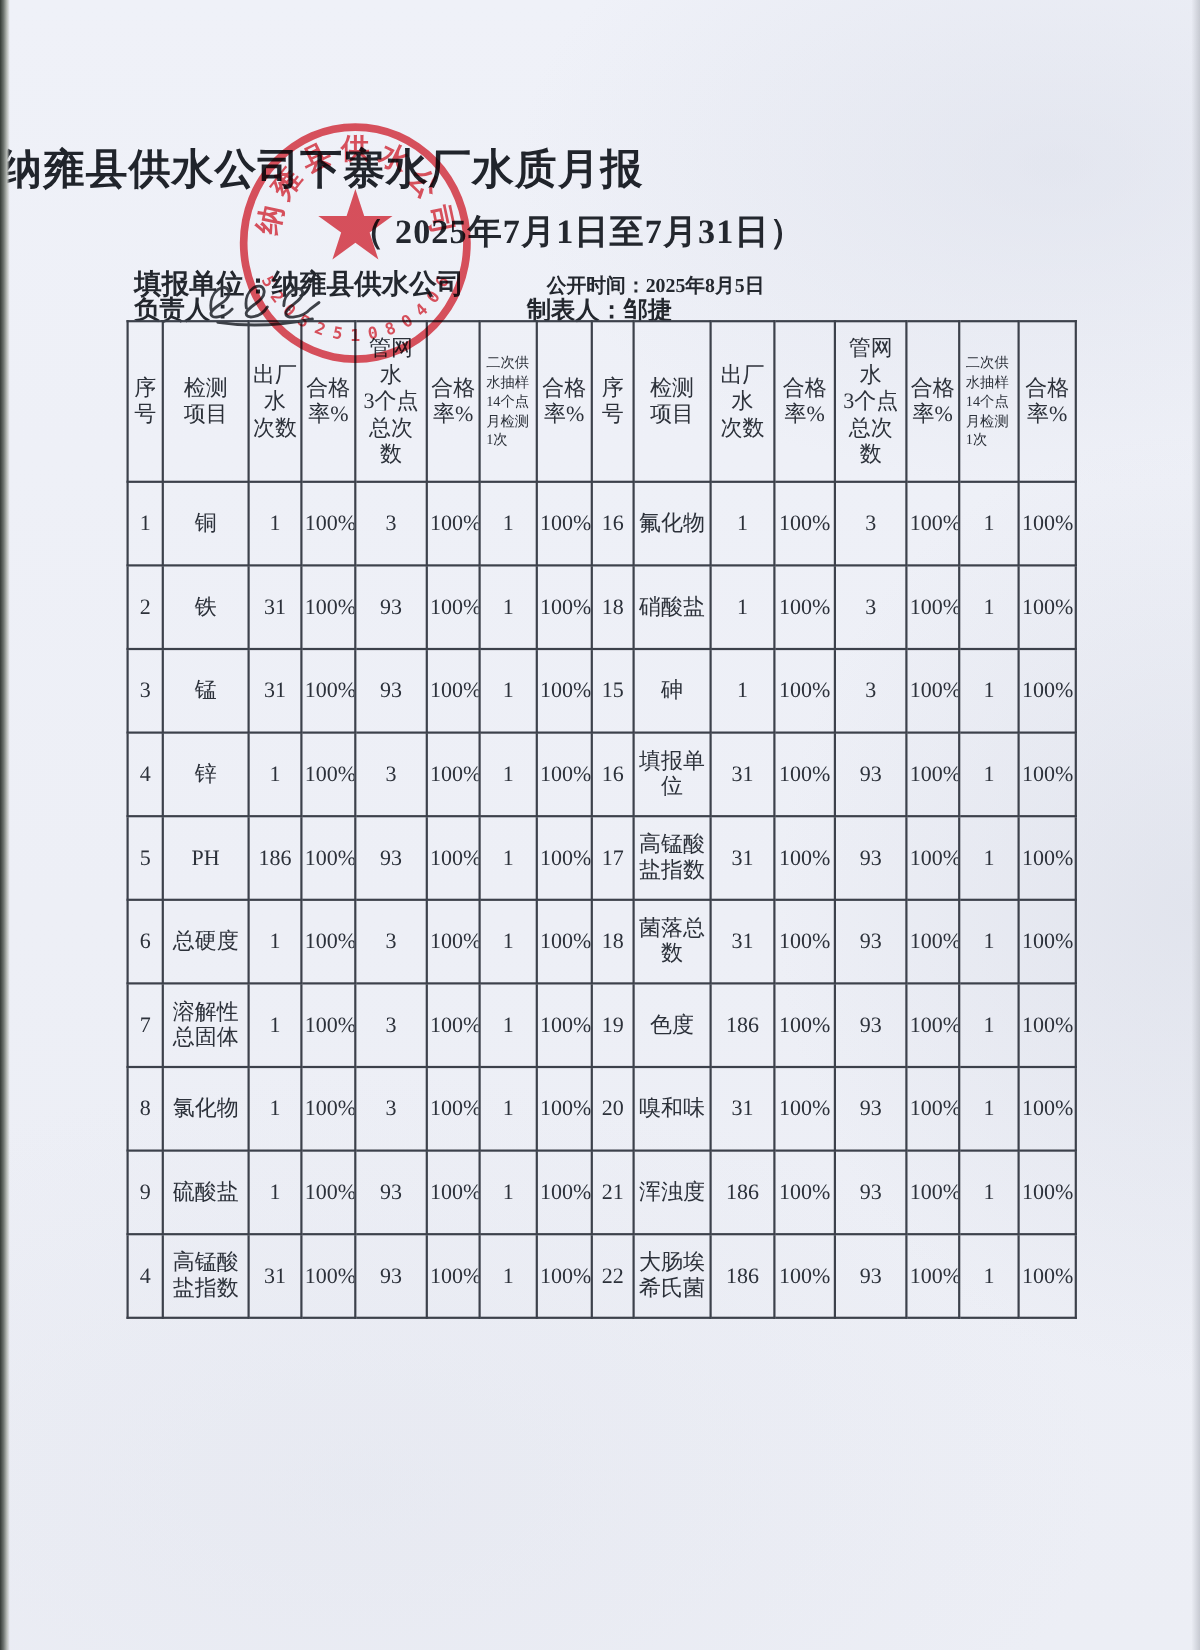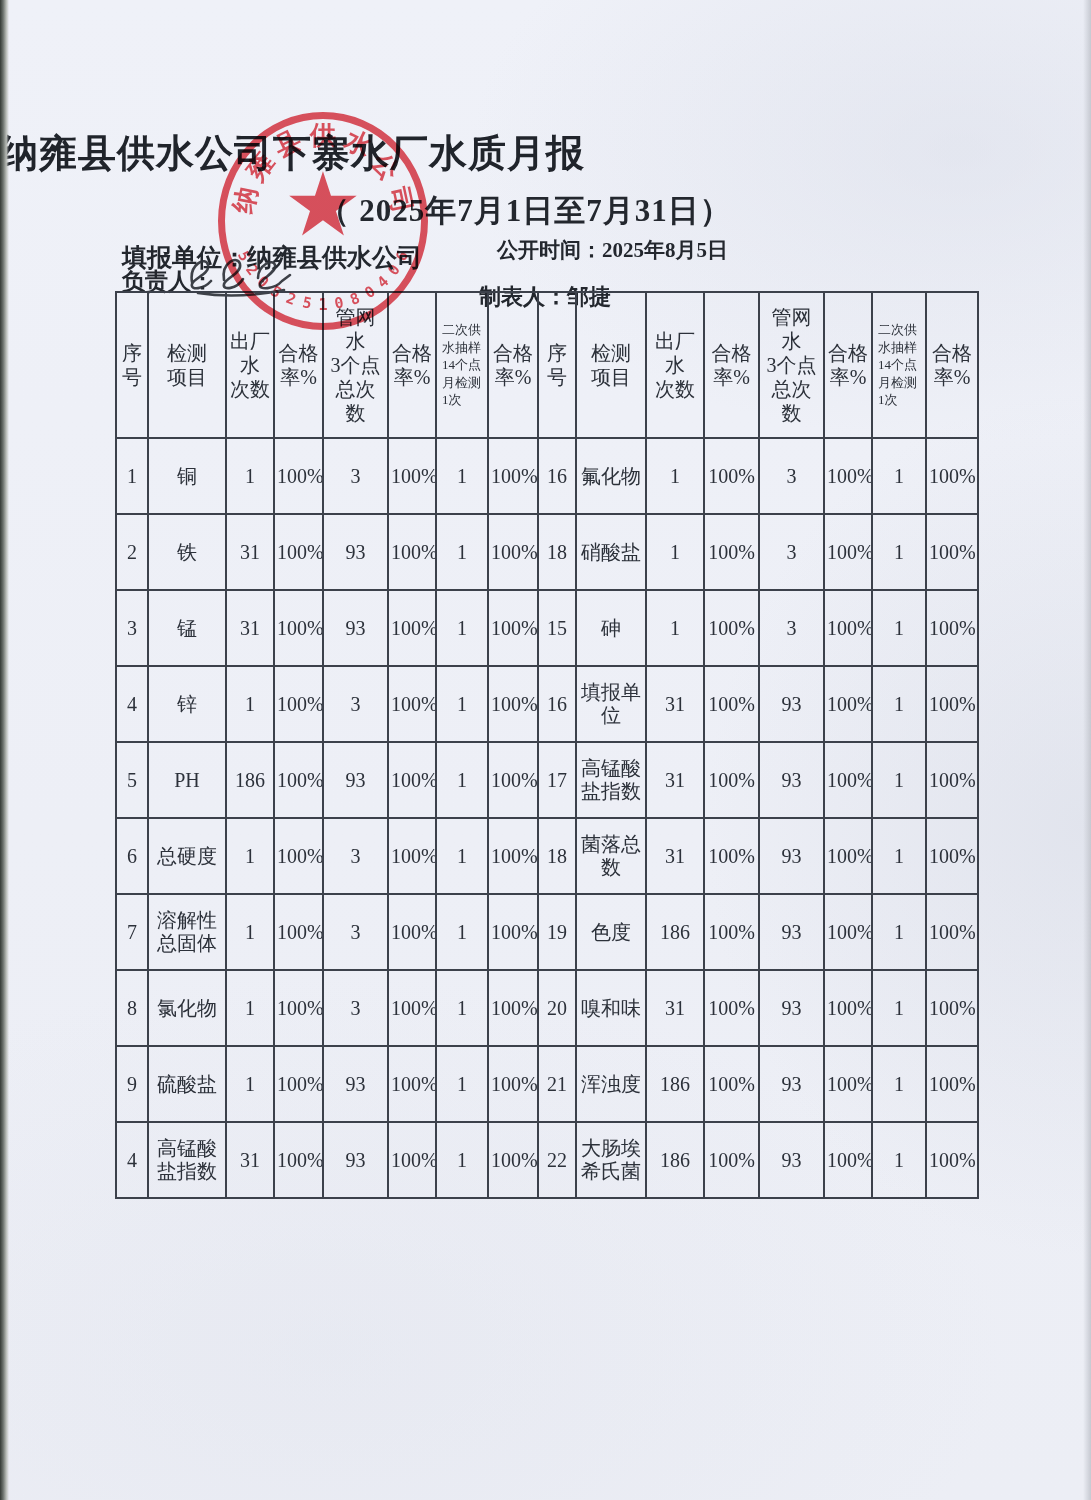--- a/index.html
+++ b/index.html
@@ -28,23 +28,23 @@
     position:absolute;left:0;top:128px;width:1050px;text-align:left;
     font-size:38px;font-weight:bold;letter-spacing:1px;color:#20242b;font-family:Liberation Mono, monospace;
   }
   .subtitle{
     position:absolute;left:0;top:190px;width:1050px;text-align:center;
     font-size:31px;font-weight:bold;color:#23272e;letter-spacing:1px;
   }
   .meta{position:absolute;font-weight:bold;color:#23272e;white-space:nowrap;}
   .meta .v{font-weight:bold;}
   #meta-unit{left:122px;top:241px;font-size:25px;}
-  #meta-time{left:497px;top:236px;font-size:21px;}
+  #meta-time{left:497px;top:247px;font-size:18px;}
   #meta-resp{left:122px;top:266px;font-size:23px;}
-  #meta-prep{left:479px;top:267px;font-size:22px;margin-top:15px;}
+  #meta-prep{left:479px;top:267px;font-size:22px;}
   .signature{position:absolute;left:184px;top:252px;}
 
   table.report{
     position:absolute;left:115px;top:291px;width:862px;
     border-collapse:collapse;table-layout:fixed;
     color:#2c313a;
   }
   table.report th, table.report td{
     border:2px solid #3c414b;
     text-align:center;vertical-align:middle;

